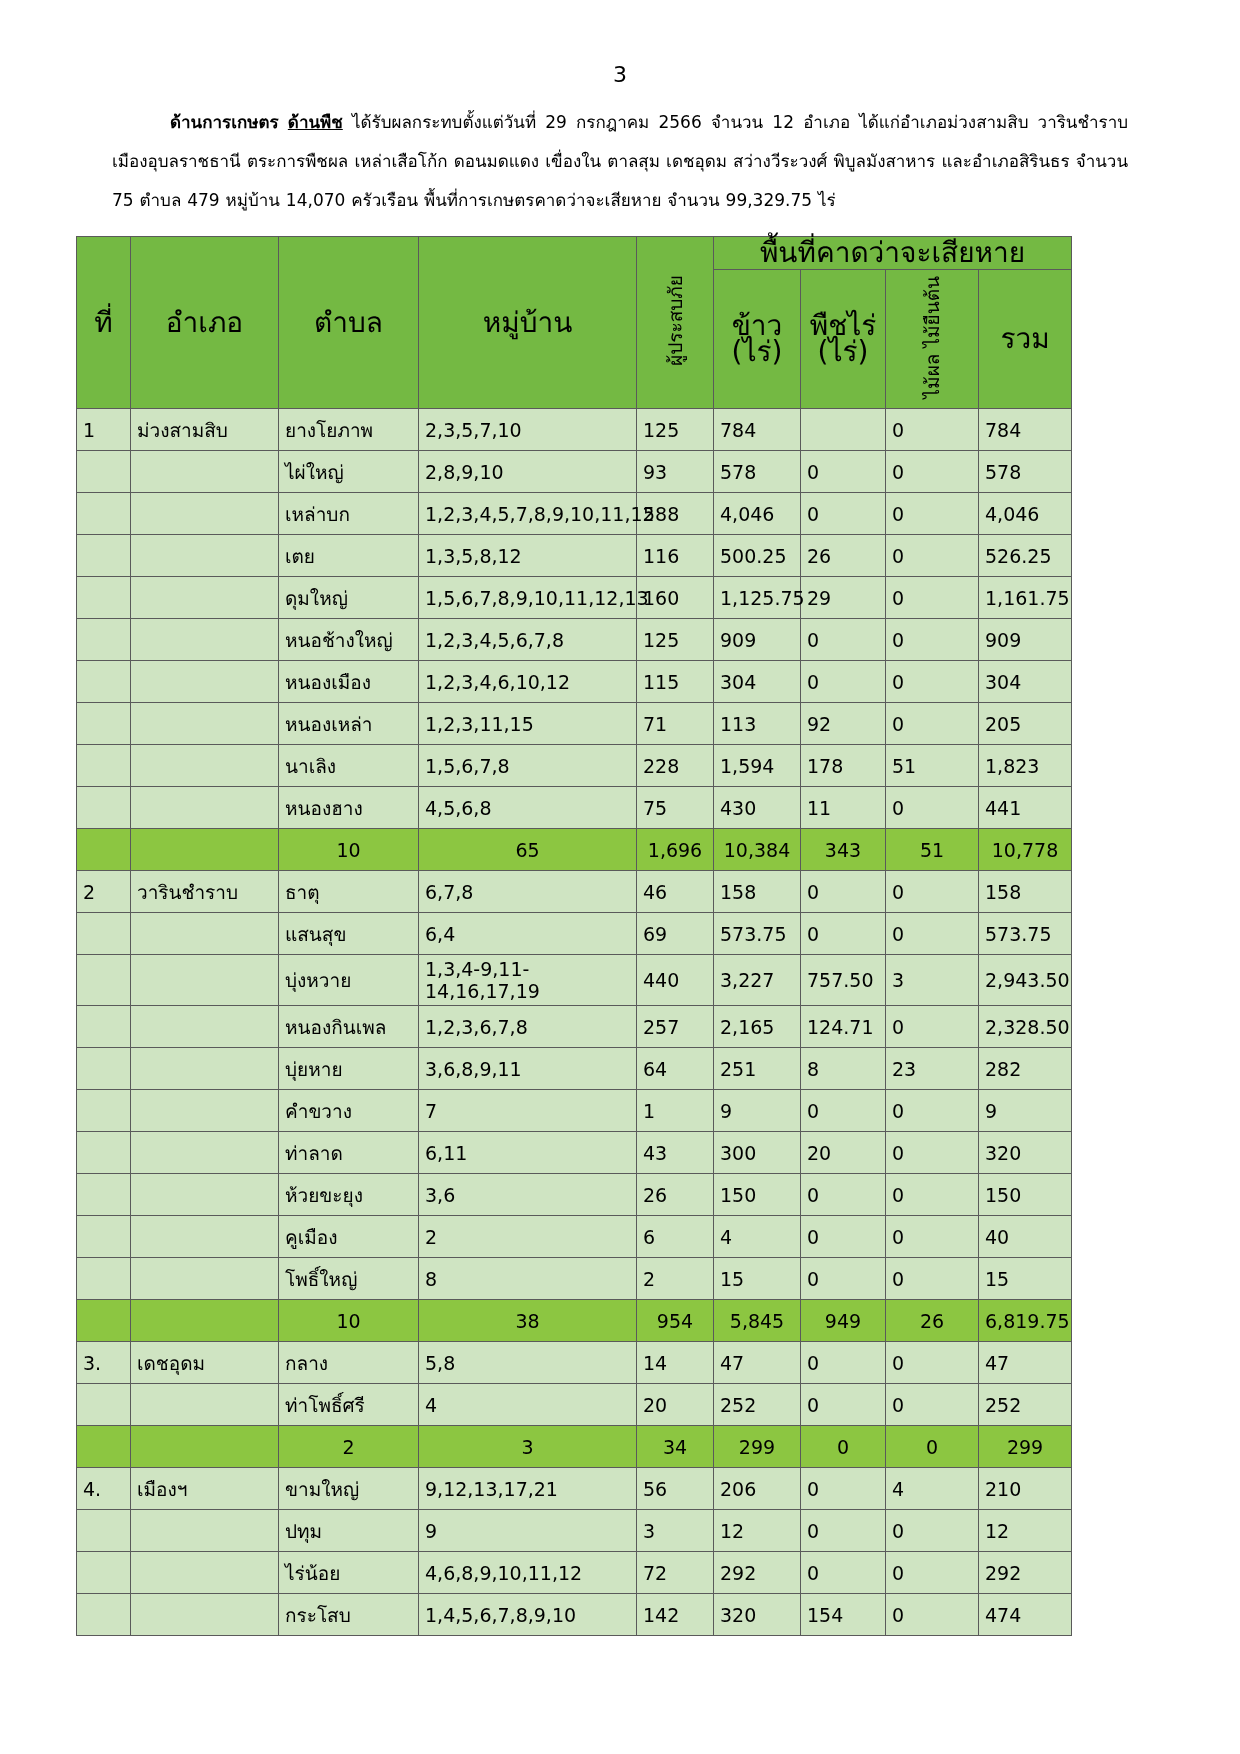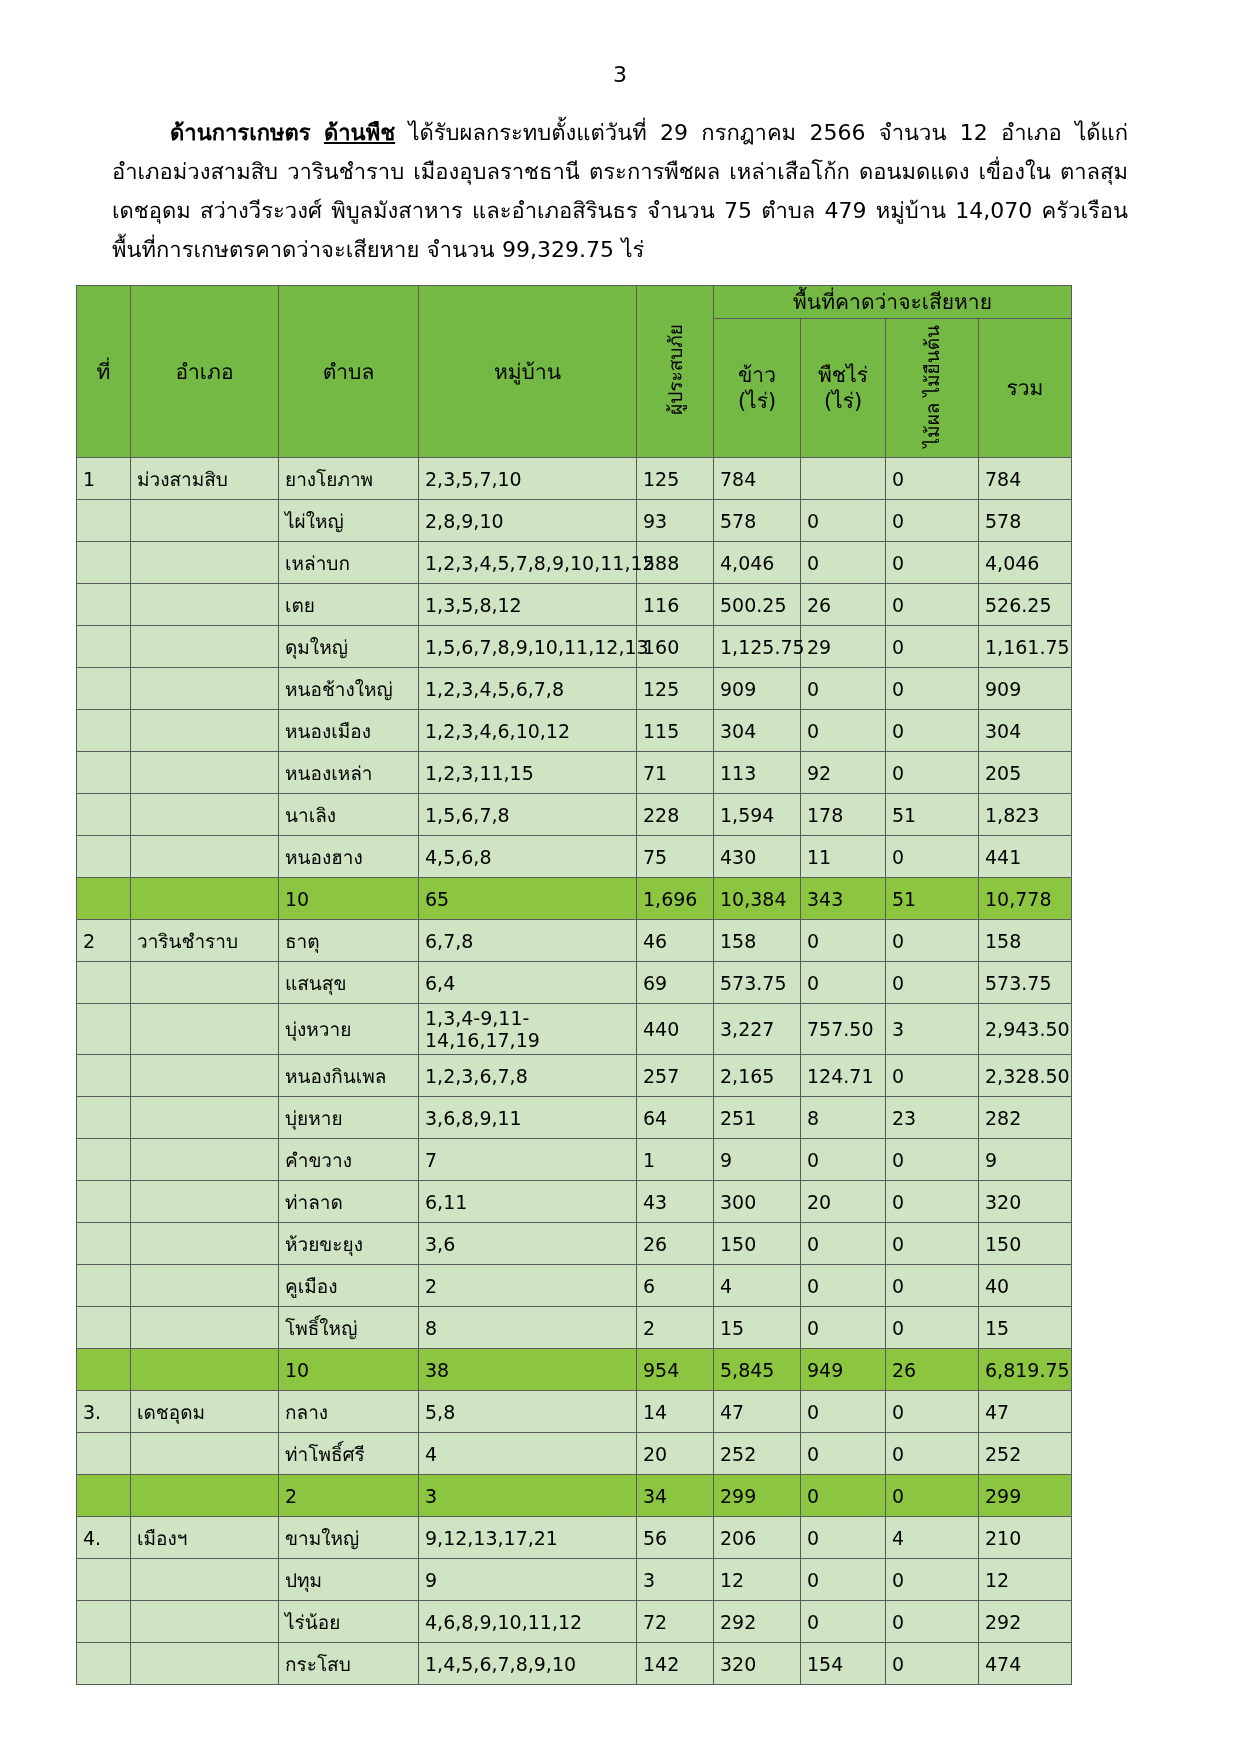--- a/index.html
+++ b/index.html
@@ -23,22 +23,22 @@
     padding: 0;
     position: relative;
   }
   .page-number {
     text-align: center;
     font-size: 22px;
     margin-top: 62px;
     letter-spacing: 0;
   }
   .body-text {
-    margin: 26px 112px 0 112px;
-    font-size: 22px;
+    margin: 16px 112px 0 112px;
+    font-size: 17px;
     line-height: 39px;
     text-align: justify;
     text-justify: inter-word;
     word-spacing: 0.5px;
   }
   .body-text .indent { display: inline-block; width: 58px; }
   .b { font-weight: bold; }
   .u { text-decoration: underline; }
 
   table.main {
@@ -52,21 +52,21 @@
     border: 1px solid #5a5a5a;
     padding: 3px 6px;
     vertical-align: middle;
     font-weight: normal;
     box-sizing: border-box;
   }
   
   .hd {
     background: #74b943;
     text-align: center;
-    font-size: 21px;
+    font-size: 28px;
     line-height: 26px;
     height: 28px;
   }
   .hd-tall { height: 172px; }
   .rot {
     background: #74b943;
     text-align: center;
     padding: 2px 0;
   }
   .rot .rtext {
@@ -83,20 +83,21 @@
   
   tr.data td {
     background: #cfe4c2;
     height: 42px;
     font-size: 19px;
   }
   tr.sum td {
     background: #8cc641;
     height: 42px;
     font-size: 19px;
+    text-align: center;
   }
   td.l { text-align: left; }
   td.small { font-size: 15.5px; }
 
   
   col.c-no     { width: 54px; }
   col.c-amphoe { width: 148px; }
   col.c-tambon { width: 140px; }
   col.c-moo    { width: 218px; }
   col.c-people { width: 77px; }

